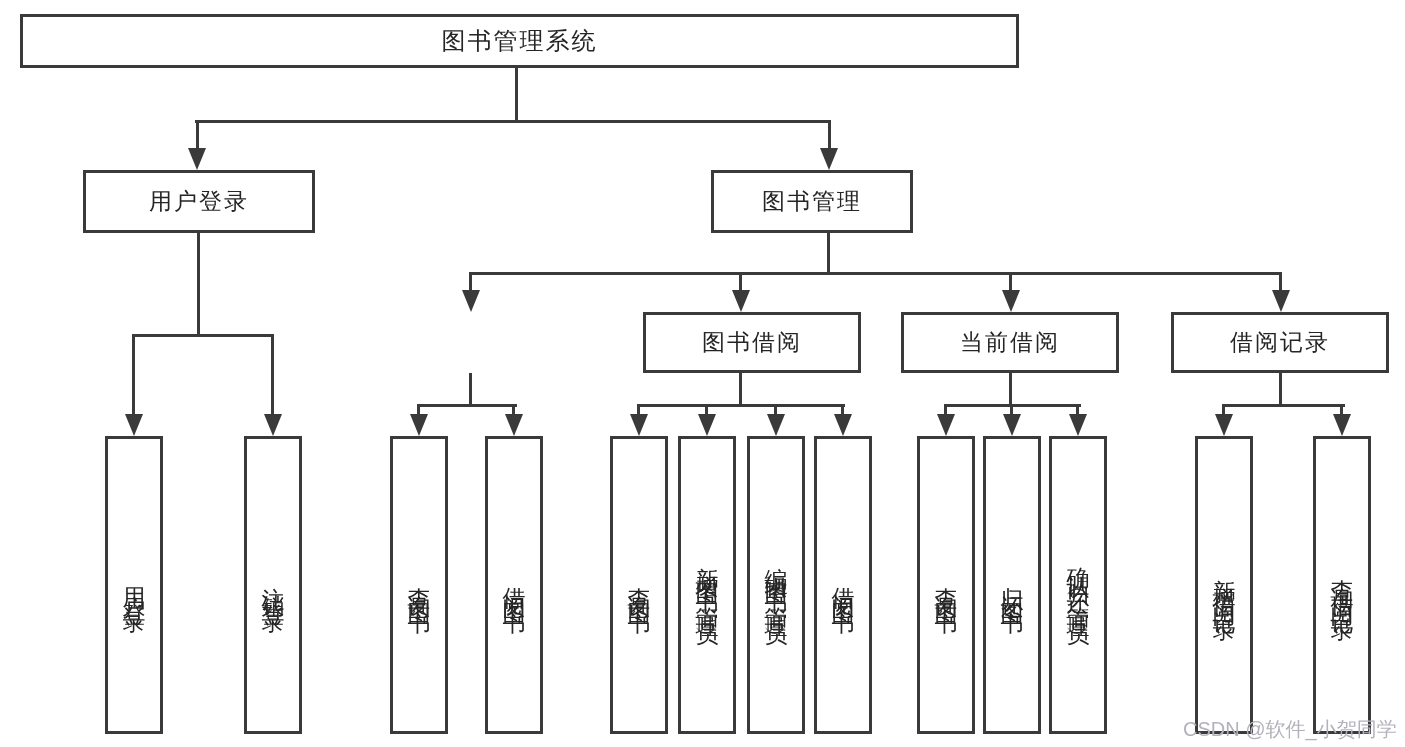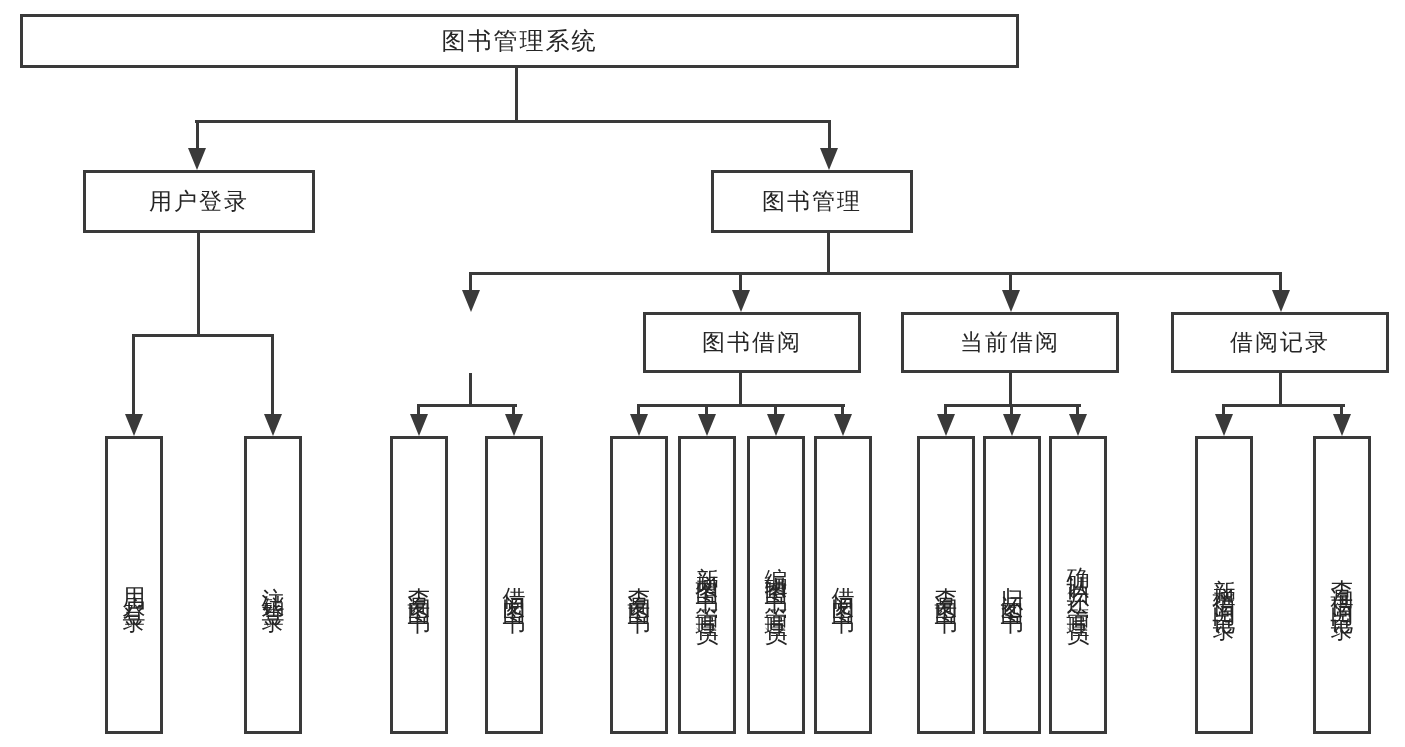--- a/index.html
+++ b/index.html
@@ -133,14 +133,15 @@
   <div class="node leaf" style="left:747px; top:436px; width:58px; height:298px;">编辑图书（管理员）</div>
   <div class="node leaf" style="left:814px; top:436px; width:58px; height:298px;">借阅图书</div>
 
   <div class="node leaf" style="left:917px; top:436px; width:58px; height:298px;">查询图书</div>
   <div class="node leaf" style="left:983px; top:436px; width:58px; height:298px;">归还图书</div>
   <div class="node leaf" style="left:1049px; top:436px; width:58px; height:298px;">确认归还（管理员）</div>
 
   <div class="node leaf" style="left:1195px; top:436px; width:58px; height:298px;">新增借阅记录</div>
   <div class="node leaf" style="left:1313px; top:436px; width:58px; height:298px;">查询借阅记录</div>
 
+  <div class="watermark">CSDN @软件_小贺同学</div>
 
 </div>
 
 </body></html>

